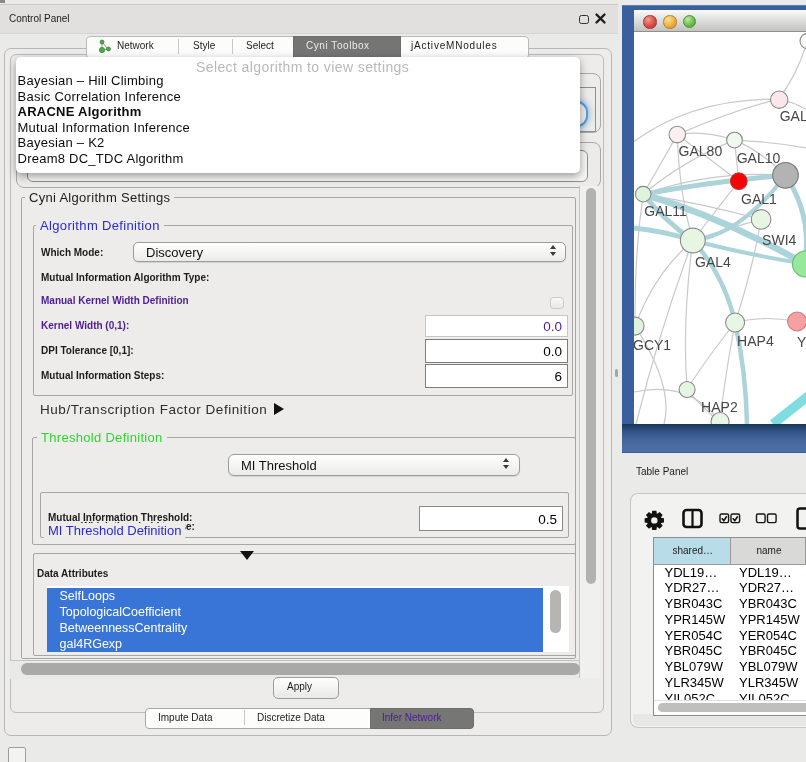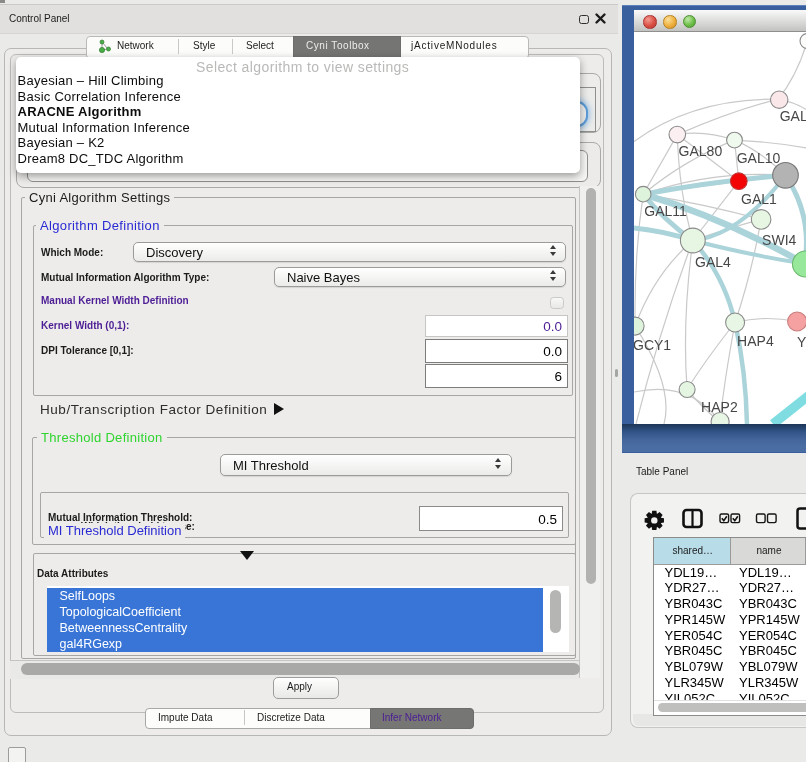--- a/index.html
+++ b/index.html
@@ -46,48 +46,42 @@
 
 <div class="lbl b" style="left:41px;top:245px;">Which Mode:</div>
 <div class="combo" style="left:133px;top:242px;width:431px;height:18px;">
       <span class="t">Discovery</span>
       <span class="spin" style="right:7px;top:2px;">
         <span class="u"></span>
         <span class="d"></span>
       </span>
     </div>
 <div class="lbl b" style="left:41px;top:270px;">Mutual Information Algorithm Type:</div>
-<div class="combo" style="left:274px;top:267px;width:290px;height:18px;">
-      <span class="t">Naive Bayes</span>
-      <span class="spin" style="right:7px;top:2px;">
-        <span class="u"></span>
-        <span class="d"></span>
-      </span>
-    </div>
 <div class="lbl b dis" style="left:41px;top:293px;">Manual Kernel Width Definition</div>
 <div class="abs" style="left:550px;top:297px;width:12px;height:10px;border:1px solid #c9c9c7;border-radius:3.5px;background:linear-gradient(#f8f8f6,#e8e8e6);"></div>
 <div class="lbl b dis" style="left:41px;top:318px;">Kernel Width (0,1):</div>
 <div class="field" style="left:425px;top:315px;width:141px;height:20px;border:1px solid #c6c6c4;">
       <span class="dis">0.0</span>
     </div>
 <div class="lbl b" style="left:41px;top:343px;">DPI Tolerance [0,1]:</div>
 <div class="field" style="left:425px;top:339px;width:141px;height:22px;border:1px solid #7d7d7b;">
       <span>0.0</span>
     </div>
+<div class="lbl b" style="left:41px;top:368px;">Mutual Information Steps:</div>
 <div class="field" style="left:425px;top:364px;width:141px;height:22px;border:1px solid #7d7d7b;">
       <span>6</span>
     </div>
 
 <div class="lbl" style="left:40px;top:402px;color:#2c2c2c;font-size:13.5px;letter-spacing:0.55px;">Hub/Transcription Factor Definition</div>
 <div class="abs" style="left:274px;top:403px;width:0;height:0;border-top:6.5px solid transparent;border-bottom:6.5px solid transparent;border-left:10px solid #111;"></div>
 
 <div class="grp" style="left:32px;top:437px;width:542px;height:106px;"></div>
 <div class="gl" style="left:37px;top:430px;color:#2fd42f;letter-spacing:0.3px;">Threshold Definition</div>
 <div class="lbl b" style="left:81px;top:473px;margin-top:46px;">Which threshold to use:</div>
-<div class="combo" style="left:220px;top:454px;width:290px;height:20px;">
+<div class="combo" style="left:228px;top:454px;width:290px;height:20px;border-radius:6px;">
       <span class="t">MI Threshold</span>
       <span class="spin" style="right:8px;top:3px;">
         <span class="u"></span>
         <span class="d"></span>
       </span>
     </div>
 
 <div class="grp" style="left:40px;top:492px;width:527px;height:44px;"></div>
 <div class="gl" style="left:44px;top:485px;color:#2a2ad4;margin-top:38px;">MI Threshold Definition</div>
 <div class="lbl b" style="left:48px;top:510px;">Mutual Information Threshold:</div>

